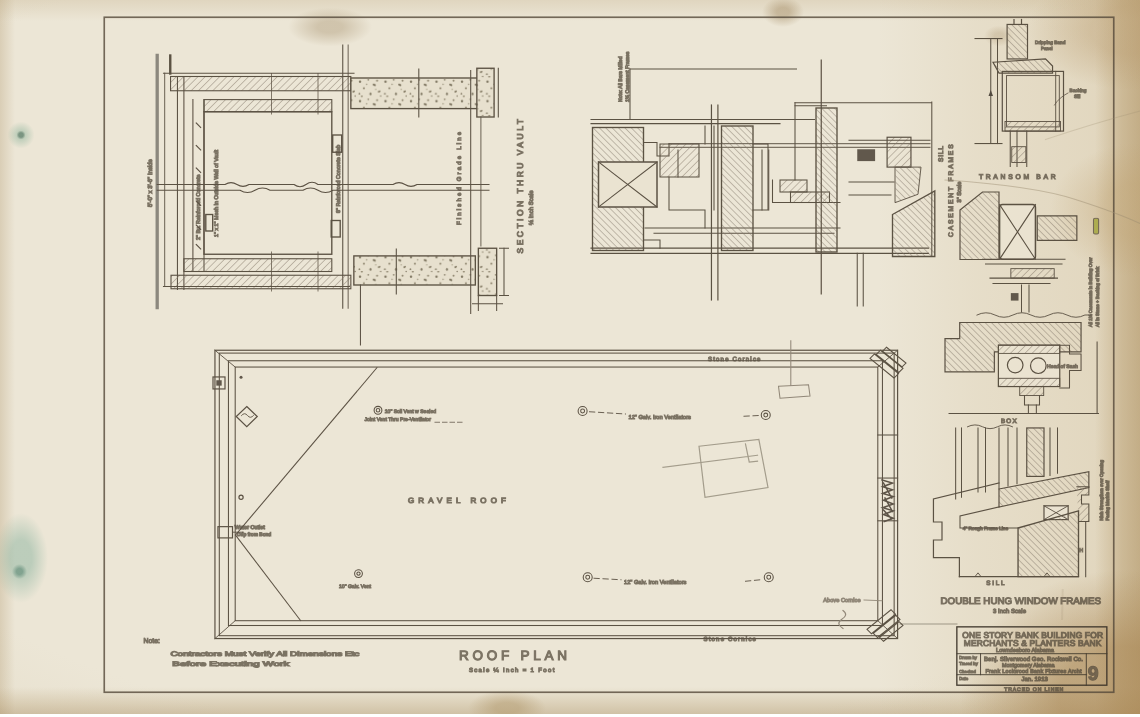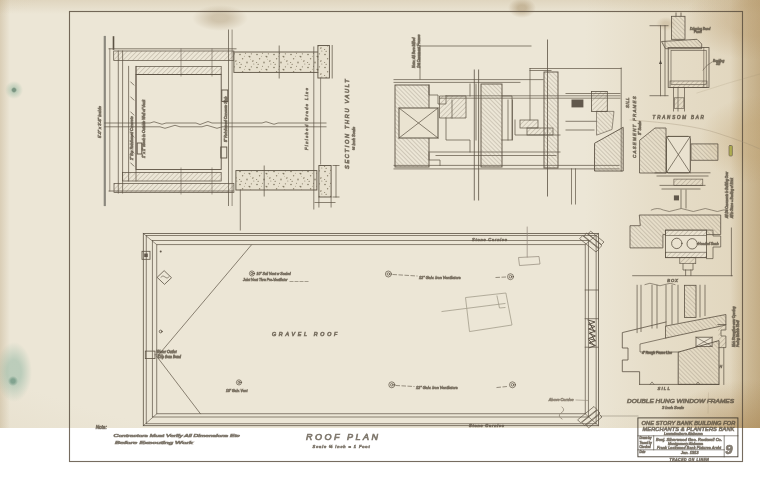--- a/index.html
+++ b/index.html
@@ -1,34 +1,34 @@
 <!DOCTYPE html>
 <html><head>
 <meta charset="utf-8">
 <style>
 html,body{margin:0;padding:0;}
 body{width:760px;height:478px;overflow:hidden;font-family:"Liberation Sans",sans-serif;}
-#sheet{position:relative;width:760px;height:428px;
+#sheet{position:relative;width:760px;height:476px;
 background:
 radial-gradient(circle 9px at 14px 90px, rgba(47,95,73,.6) 0 1.5px, rgba(122,169,143,.38) 3px, rgba(122,169,143,0) 9px),
 radial-gradient(ellipse 18px 30px at 14px 372px, rgba(140,180,160,.5) 0 40%, rgba(140,180,160,0) 100%),
 radial-gradient(circle 5px at 13px 381px, rgba(40,90,70,.6) 0 40%, rgba(40,90,70,0) 100%),
 radial-gradient(ellipse 28px 13px at 220px 18px, rgba(150,125,85,.32) 0 30%, rgba(150,125,85,0) 100%),
 radial-gradient(ellipse 14px 10px at 522px 8px, rgba(160,135,95,.45) 0 30%, rgba(160,135,95,0) 100%),
 radial-gradient(ellipse 10px 7px at 666px 24px, rgba(165,140,100,.28) 0 30%, rgba(165,140,100,0) 100%),
 radial-gradient(ellipse 26px 12px at 338px 472px, rgba(175,150,105,.5) 0 30%, rgba(175,150,105,0) 100%),
 radial-gradient(ellipse 60px 45px at 760px 140px, rgba(190,160,110,.35) 0 40%, rgba(190,160,110,0) 100%),
 radial-gradient(ellipse 110px 85px at 750px 465px, rgba(168,133,82,.6) 0 40%, rgba(168,133,82,0) 100%),
 radial-gradient(ellipse 70px 40px at 755px 20px, rgba(185,155,110,.4) 0 40%, rgba(185,155,110,0) 100%),
 linear-gradient(90deg, rgba(180,155,110,0) 730px, rgba(180,152,104,.45) 748px, rgba(172,142,92,.55) 760px),
 linear-gradient(90deg, rgba(195,170,122,0) 585px, rgba(195,170,122,.14) 650px, rgba(192,165,115,.22) 725px, rgba(188,158,106,.26) 760px),
 linear-gradient(180deg, rgba(180,155,110,.22) 0px, rgba(180,155,110,0) 14px, rgba(180,155,110,0) 458px, rgba(172,145,98,.28) 470px, rgba(160,132,88,.42) 478px),
 linear-gradient(90deg, rgba(175,150,108,.3) 0px, rgba(175,150,108,0) 10px),
 radial-gradient(ellipse 120% 105% at 46% 46%, #ece6d6 55%, #e4dcc8 74%, #d8cdb1 90%, #c9b994 100%);
-background-color:#e9e2d2;font-style:italic;}
+background-color:#e9e2d2;}
 svg{position:absolute;left:0;top:0;}
 .t{fill:#5a5042;font-family:"Liberation Sans",sans-serif;opacity:0.78;}
 </style>
 </head>
 <body>
 
 <div id="sheet">
 <svg width="760" height="478" viewBox="0 0 760 478">
 <defs>
 <pattern id="h1" width="3.4" height="3.4" patternTransform="rotate(45)" patternUnits="userSpaceOnUse">

